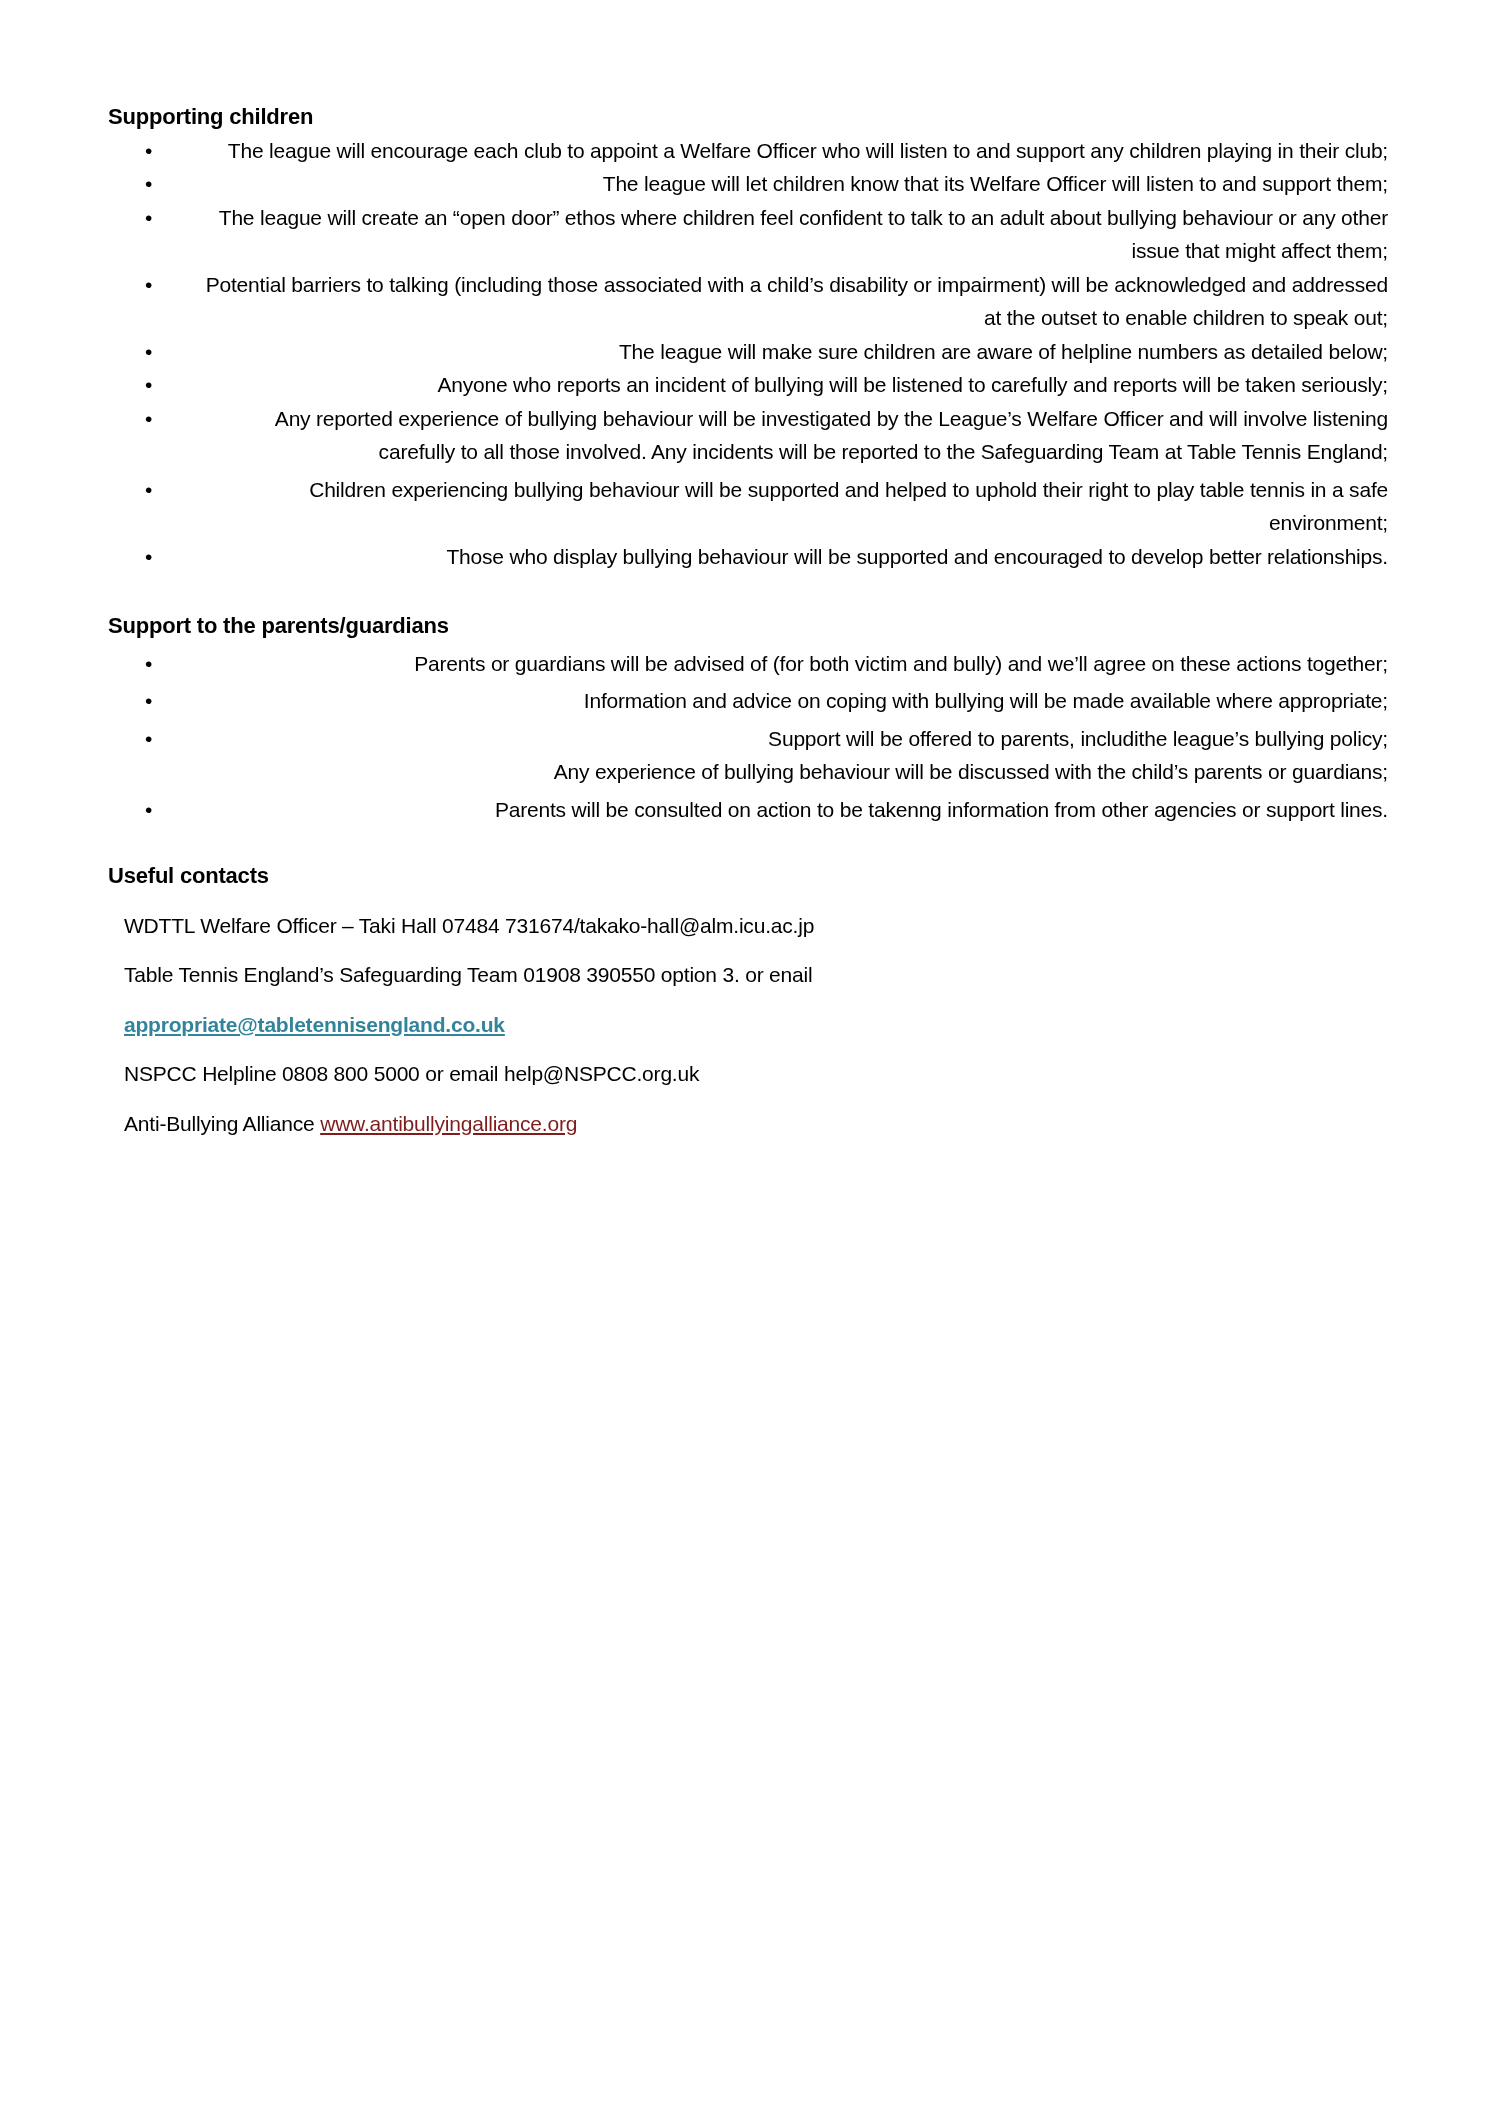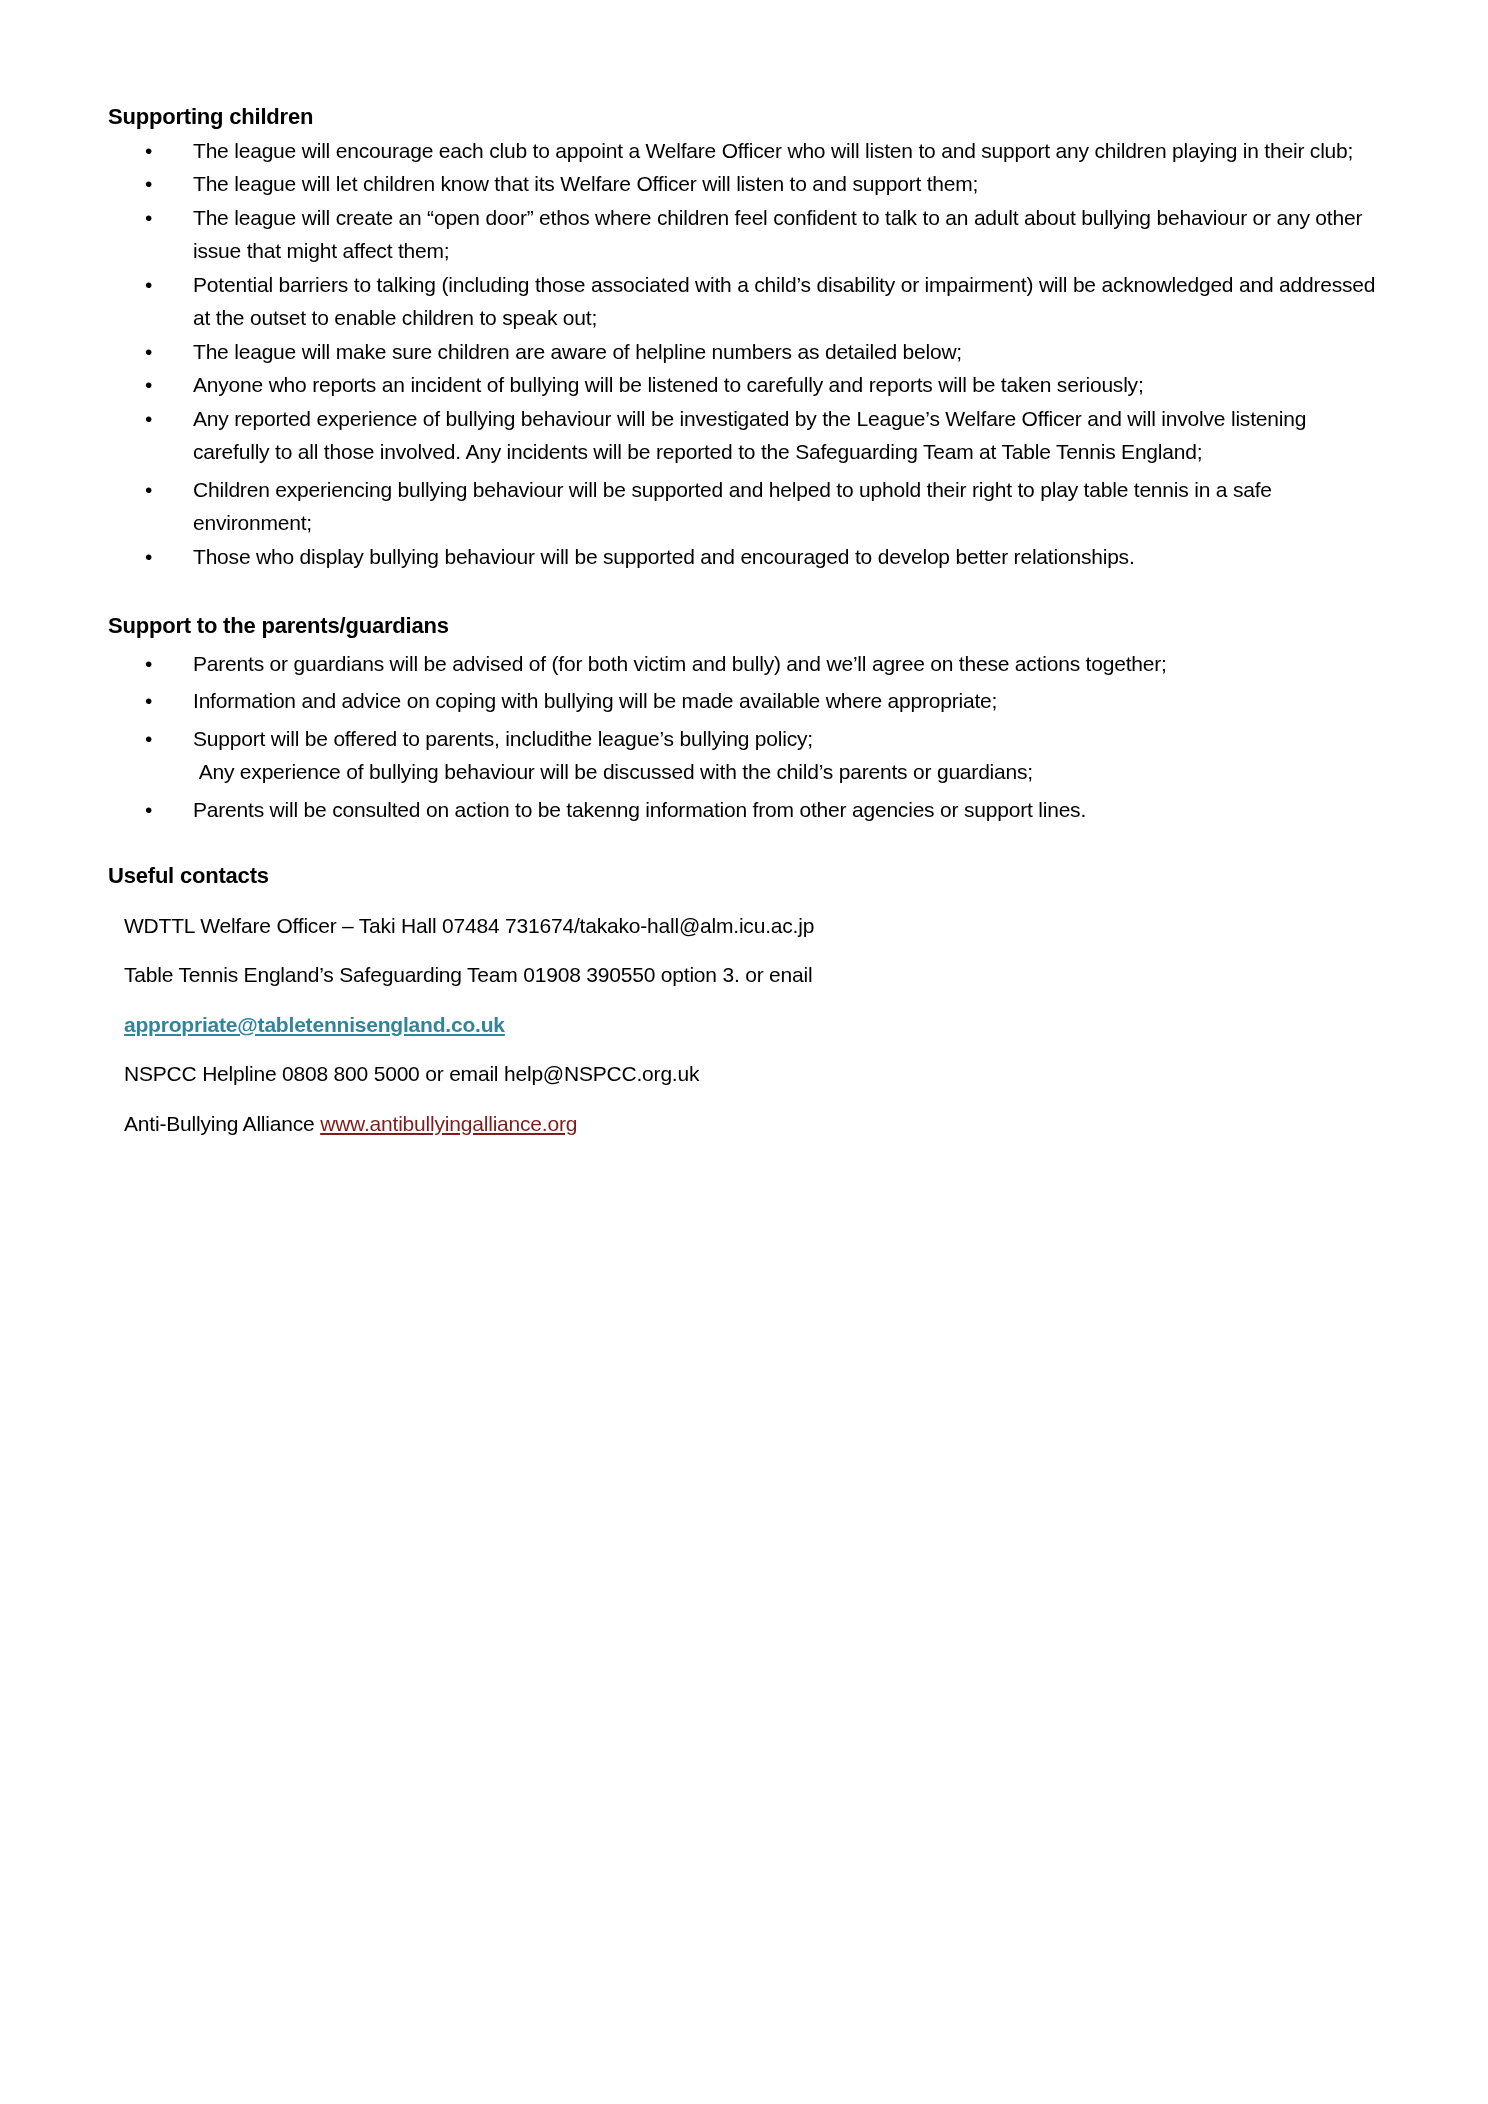--- a/index.html
+++ b/index.html
@@ -21,21 +21,21 @@
     font-size: 22px;
     margin: 0;
   }
   .bullet-list { margin: 0; padding: 0; }
   .li { display: flex; }
   .li .marker {
     flex: 0 0 85px;
     box-sizing: border-box;
     padding-left: 37px;
   }
-  .li .li-text { flex: 1 1 auto; white-space: pre-wrap; }
+  .li .li-text { flex: 1 1 auto; white-space: pre-wrap; text-align: right; }
   .list2 .li { margin-top: 4px; }
   .gap-1 { height: 33px; }
   .gap-2 { height: 36px; }
   .contact-line { margin: 16px; }
   .email-link {
     color: #31849B;
     font-weight: bold;
     text-decoration: underline;
   }
   .web-link {

